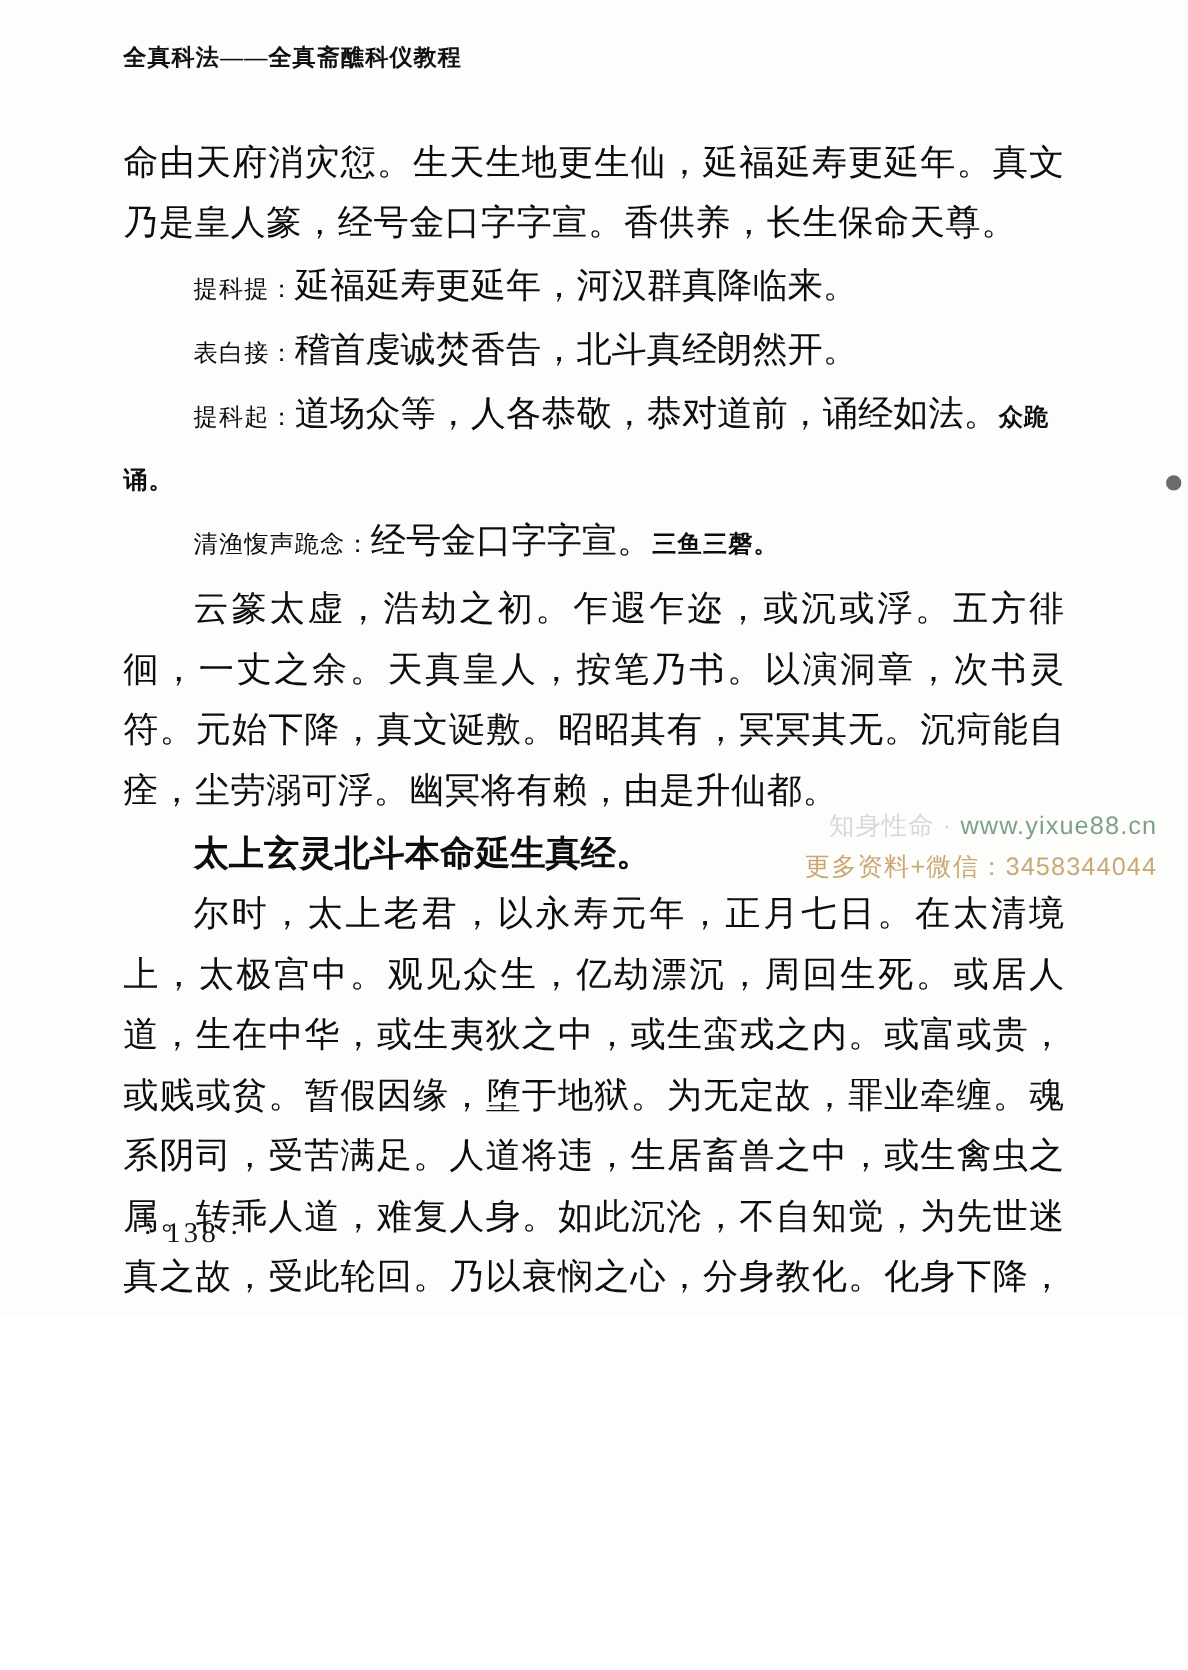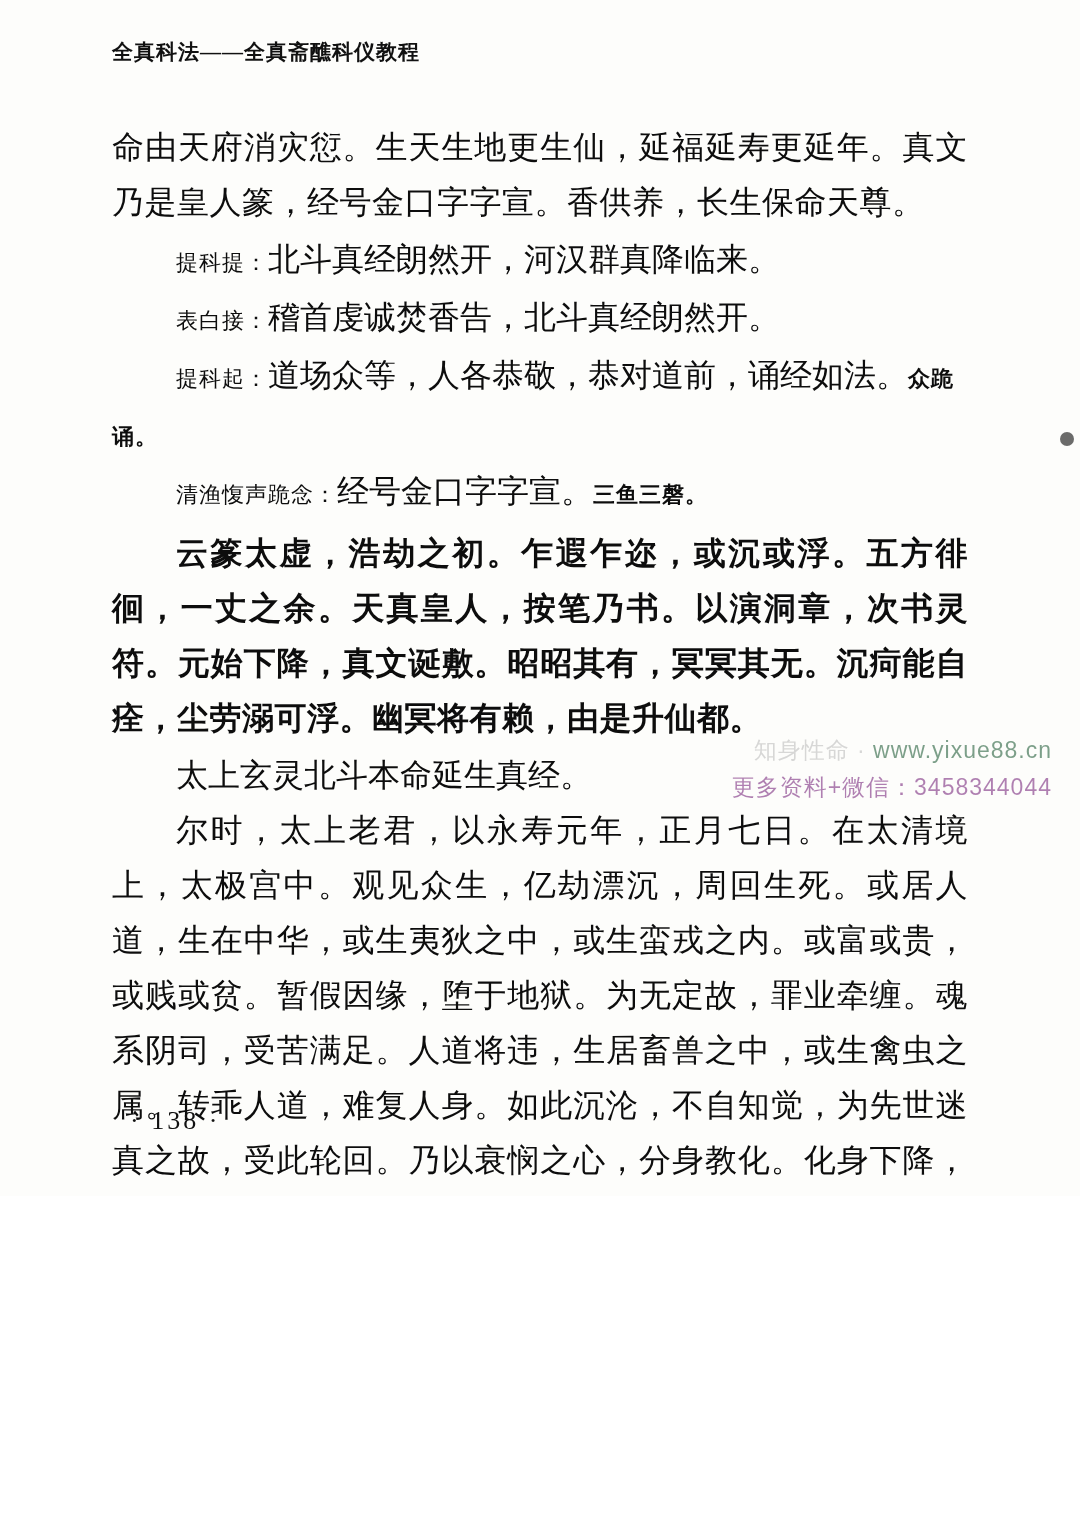--- a/index.html
+++ b/index.html
@@ -59,27 +59,26 @@
   }
   .small-inline {
     font-size: 22px;
     font-weight: bold;
     letter-spacing: 1px;
   }
   .title-line {
     font-size: 32px;
     line-height: 55px;
     text-indent: 64px;
-    font-weight: normal;
+    font-weight: bold;
     margin: 0;
     color: #0d0d0d;
   }
   .body-block {
     margin-top: 4px;
-    font-weight: bold;
   }
   .folio {
     position: absolute;
     bottom: 60px;
     left: 130px;
     font-size: 26px;
     letter-spacing: 3px;
     color: #111;
     font-weight: normal;
   }
@@ -104,40 +103,40 @@
   .wm-line1 {
     font-family: "Liberation Sans", sans-serif;
     font-size: 23px;
     color: #b9b9b9;
     letter-spacing: 1px;
     white-space: nowrap;
   }
   .wm-line2 {
     font-family: "Liberation Sans", sans-serif;
     font-size: 23px;
-    color: #701a75;
+    color: #a16207;
     letter-spacing: 1px;
     white-space: nowrap;
     margin-top: 6px;
   }
 </style>
 </head>
 <body>
 
 <div class="page">
 
   <div class="header">全真科法——全真斋醮科仪教程</div>
 
   <div class="edge-dot"></div>
 
   <div class="content">
 
     <p class="para">命由天府消灾愆。生天生地更生仙，延福延寿更延年。真文乃是皇人篆，经号金口字字宣。香供养，长生保命天尊。</p>
 
-    <p class="stage"><span class="cue">提科提：</span><span>北斗真经朗然开，河汉群真降临来。</span><span class="small-inline"></span></p>
+    <p class="stage"><span class="cue">提科提：</span><span>延福延寿更延年，河汉群真降临来。</span><span class="small-inline"></span></p>
 
     <p class="stage"><span class="cue">表白接：</span><span>稽首虔诚焚香告，北斗真经朗然开。</span><span class="small-inline"></span></p>
 
     <p class="stage"><span class="cue">提科起：</span><span>道场众等，人各恭敬，恭对道前，诵经如法。</span><span class="small-inline">众跪诵。</span></p>
 
     <p class="stage"><span class="cue">清渔愎声跪念：</span><span>经号金口字字宣。</span><span class="small-inline">三鱼三磬。</span></p>
 
     <p class="para indent body-block">云篆太虚，浩劫之初。乍遐乍迩，或沉或浮。五方徘徊，一丈之余。天真皇人，按笔乃书。以演洞章，次书灵符。元始下降，真文诞敷。昭昭其有，冥冥其无。沉疴能自痊，尘劳溺可浮。幽冥将有赖，由是升仙都。</p>
 
     <p class="title-line">太上玄灵北斗本命延生真经。</p>

